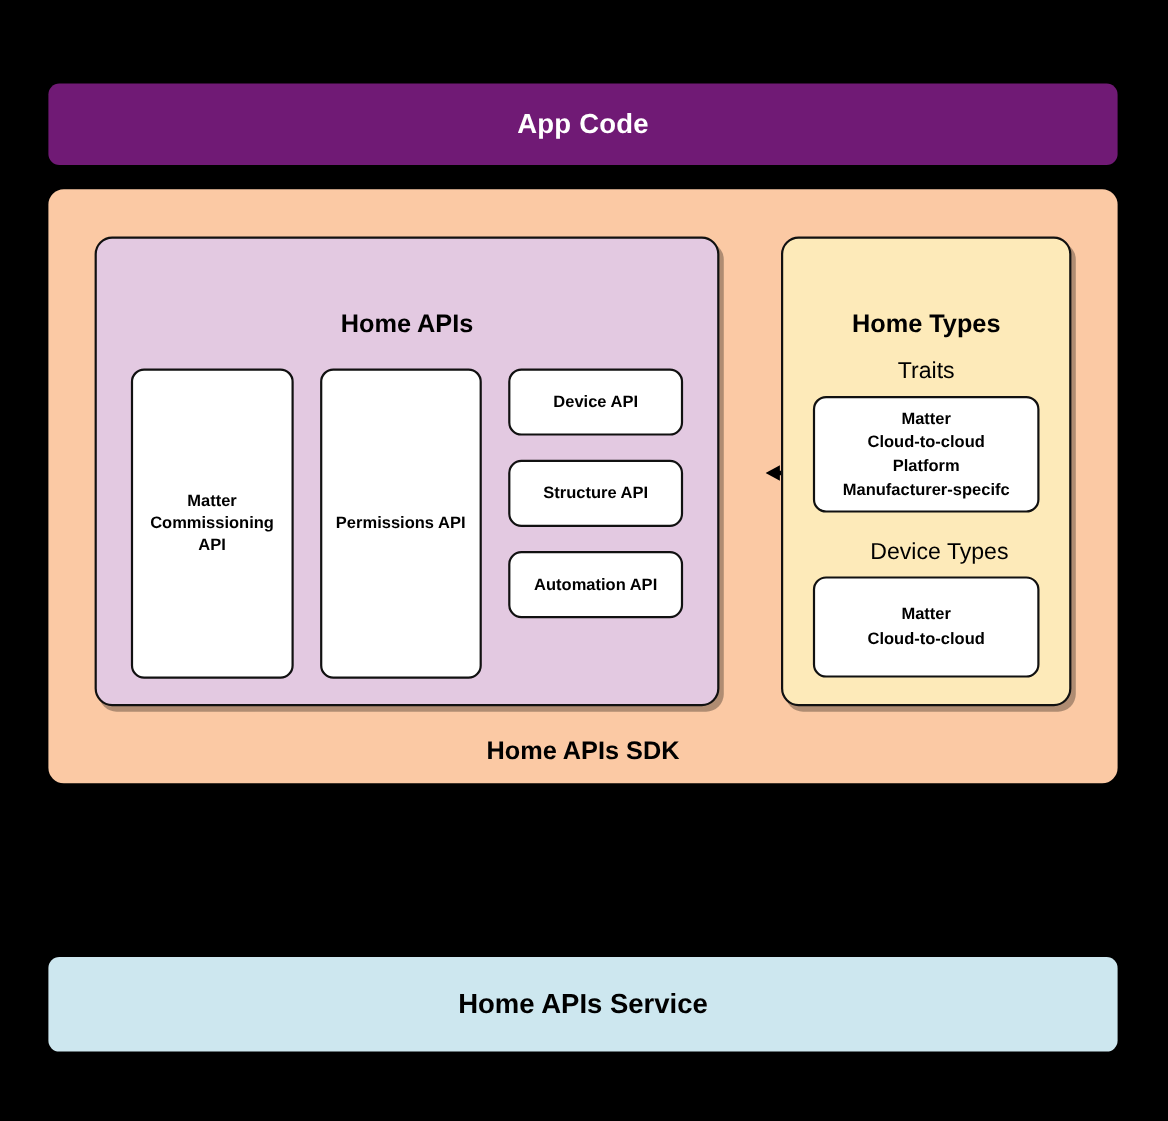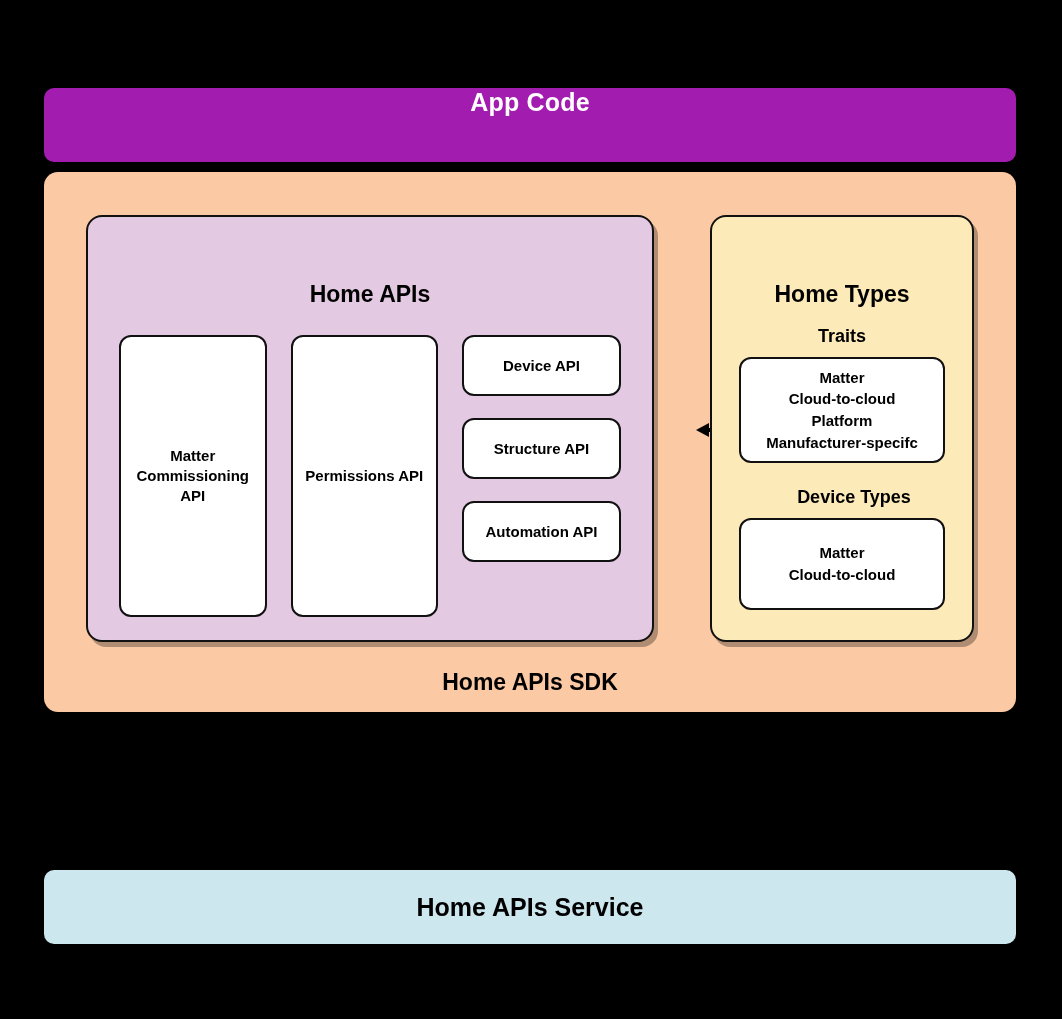--- a/index.html
+++ b/index.html
@@ -19,26 +19,25 @@
     background: #000000;
   }
 
   
   .app-code-bar {
     position: absolute;
     left: 44px;
     top: 76px;
     width: 972px;
     height: 74px;
-    background: #a21caf;
+    background: #701a75;
     border-radius: 10px;
     display: flex;
-    align-items: flex-start;
-    justify-content: center;
-    margin-top: 12px;
+    align-items: center;
+    justify-content: center;
   }
   .app-code-bar .bar-label {
     color: #ffffff;
     font-size: 25px;
     font-weight: bold;
     letter-spacing: 0.2px;
   }
 
   
   .sdk-panel {
@@ -150,22 +149,22 @@
     height: 427px;
     background: #fdeab9;
     border: 2px solid #111111;
     border-radius: 16px;
     box-shadow: 4px 5px 0 rgba(0,0,0,0.30);
   }
 
   .group-label {
     text-align: center;
     color: #000000;
-    font-size: 18px;
-    font-weight: bold;
+    font-size: 21px;
+    font-weight: normal;
   }
 
   .types-box {
     margin: 10px auto 0;
     width: 206px;
     background: #ffffff;
     border: 2px solid #111111;
     border-radius: 12px;
     display: flex;
     align-items: center;
@@ -182,21 +181,21 @@
 
   .traits-label { margin-top: 18px; }
   .devicetypes-label { margin-top: 24px; margin-left: 24px; }
 
   
   .service-bar {
     position: absolute;
     left: 44px;
     top: 870px;
     width: 972px;
-    height: 74px;
+    height: 86px;
     background: #cde7ef;
     border-radius: 10px;
     display: flex;
     align-items: center;
     justify-content: center;
   }
   .service-bar .bar-label {
     color: #000000;
     font-size: 25px;
     font-weight: bold;

